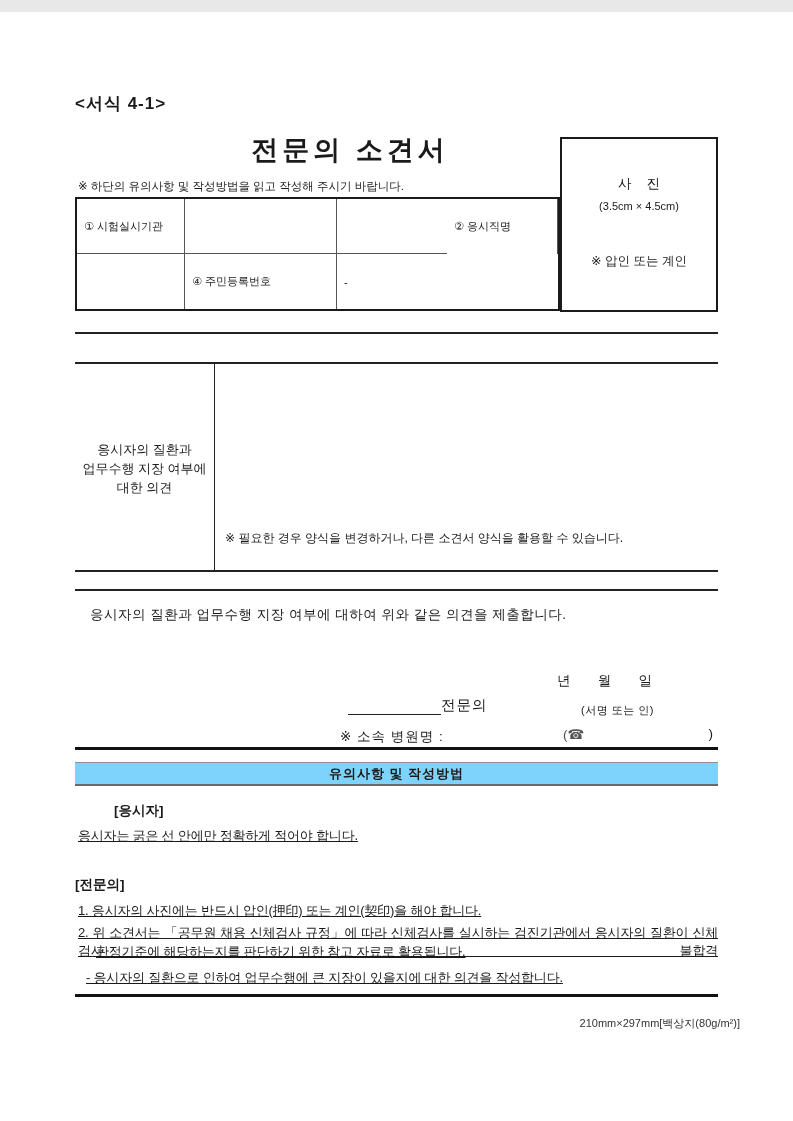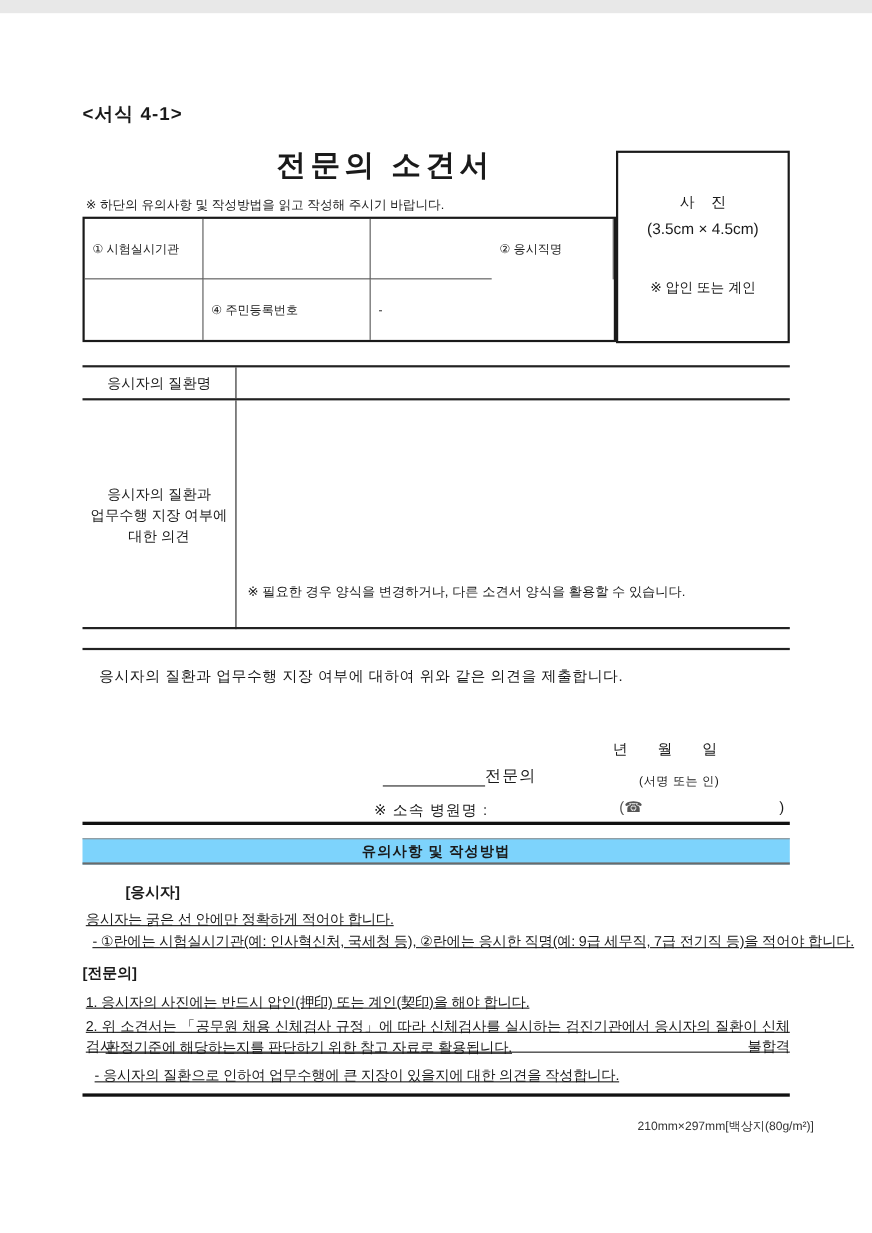--- a/index.html
+++ b/index.html
@@ -10,21 +10,21 @@
   }
   .form-code{position:absolute;left:75px;top:80px;font-size:17px;font-weight:bold;letter-spacing:1px;}
   .title{position:absolute;left:75px;top:120px;width:550px;text-align:center;
     font-size:27px;font-weight:800;letter-spacing:4px;}
   .header-note{position:absolute;left:78px;top:167px;font-size:11.5px;}
 
   
   .photo-box{position:absolute;left:560px;top:125px;width:158px;height:175px;
     border:2.5px solid #1a1a1a;box-sizing:border-box;}
   .photo-label{position:absolute;top:36px;width:100%;text-align:center;font-size:13.5px;white-space:pre;}
-  .photo-size{position:absolute;top:61px;width:100%;text-align:center;font-size:14px;}
+  .photo-size{position:absolute;top:61px;width:100%;text-align:center;font-size:11px;}
   .photo-stamp{position:absolute;top:114px;width:100%;text-align:center;font-size:12.5px;}
 
   
   .info-table{position:absolute;left:75px;top:185px;width:485px;height:114px;
     border:2.5px solid #1a1a1a;box-sizing:border-box;
     display:grid;grid-template-columns:108px 152px 110px 1fr;grid-template-rows:1fr 1fr;}
   .info-cell{border-right:1px solid #555;border-bottom:1px solid #555;
     display:flex;align-items:center;padding-left:7px;font-size:11px;
     box-sizing:border-box;white-space:pre;}
   .info-cell.no-r{border-right:none;}
@@ -88,21 +88,20 @@
     <div class="info-cell"></div>
     <div class="info-cell no-r"></div>
     <div class="info-cell no-b">② 응시직명</div>
     <div class="info-cell no-b"></div>
     <div class="info-cell no-b">④ 주민등록번호</div>
     <div class="info-cell no-r no-b">-</div>
   </div>
 
   <div class="opinion-table">
     <div class="op-row1">
-      <div class="op-label-col">응시자의 질환명</div>
       <div class="op-value-col"></div>
     </div>
     <div class="op-row2">
       <div class="op-label-col">
         <span>응시자의 질환과</span>
         <span>업무수행 지장 여부에</span>
         <span>대한 의견</span>
       </div>
       <div class="op-value-col">
         <div class="op-note">※ 필요한 경우 양식을 변경하거나, 다른 소견서 양식을 활용할 수 있습니다.</div>
@@ -133,21 +132,20 @@
   </div>
 
   <div class="rule-thick" style="top:735px;"></div>
 
   <div class="notice-bar">
     <span>유의사항 및 작성방법</span>
   </div>
 
   <div class="notice-heading" style="left:75px;top:790px;padding-left:39px;">[응시자]</div>
   <div class="notice-line" style="left:78px;top:815px;">응시자는 굵은 선 안에만 정확하게 적어야 합니다.</div>
-  <div class="notice-line" style="left:84px;top:835px;">- ①란에는 시험실시기관(예: 인사혁신처, 국세청 등), ②란에는 응시한 직명(예: 9급 세무직, 7급 전기직 등)을 적어야 합니다.</div>
 
   <div class="notice-heading" style="left:75px;top:864px;">[전문의]</div>
   <div class="notice-line" style="left:78px;top:890px;">1. 응시자의 사진에는 반드시 압인(押印) 또는 계인(契印)을 해야 합니다.</div>
   <div class="notice-line justify-line" style="left:78px;top:912px;">2. 위 소견서는 「공무원 채용 신체검사 규정」에 따라 신체검사를 실시하는 검진기관에서 응시자의 질환이 신체검사 불합격</div>
   <div class="notice-line" style="left:96px;top:931px;">판정기준에 해당하는지를 판단하기 위한 참고 자료로 활용됩니다.</div>
   <div class="notice-line" style="left:86px;top:957px;">- 응시자의 질환으로 인하여 업무수행에 큰 지장이 있을지에 대한 의견을 작성합니다.</div>
 
   <div class="rule-thick" style="top:982px;"></div>
 
   <div class="footer">210mm×297mm[백상지(80g/m²)]</div>

